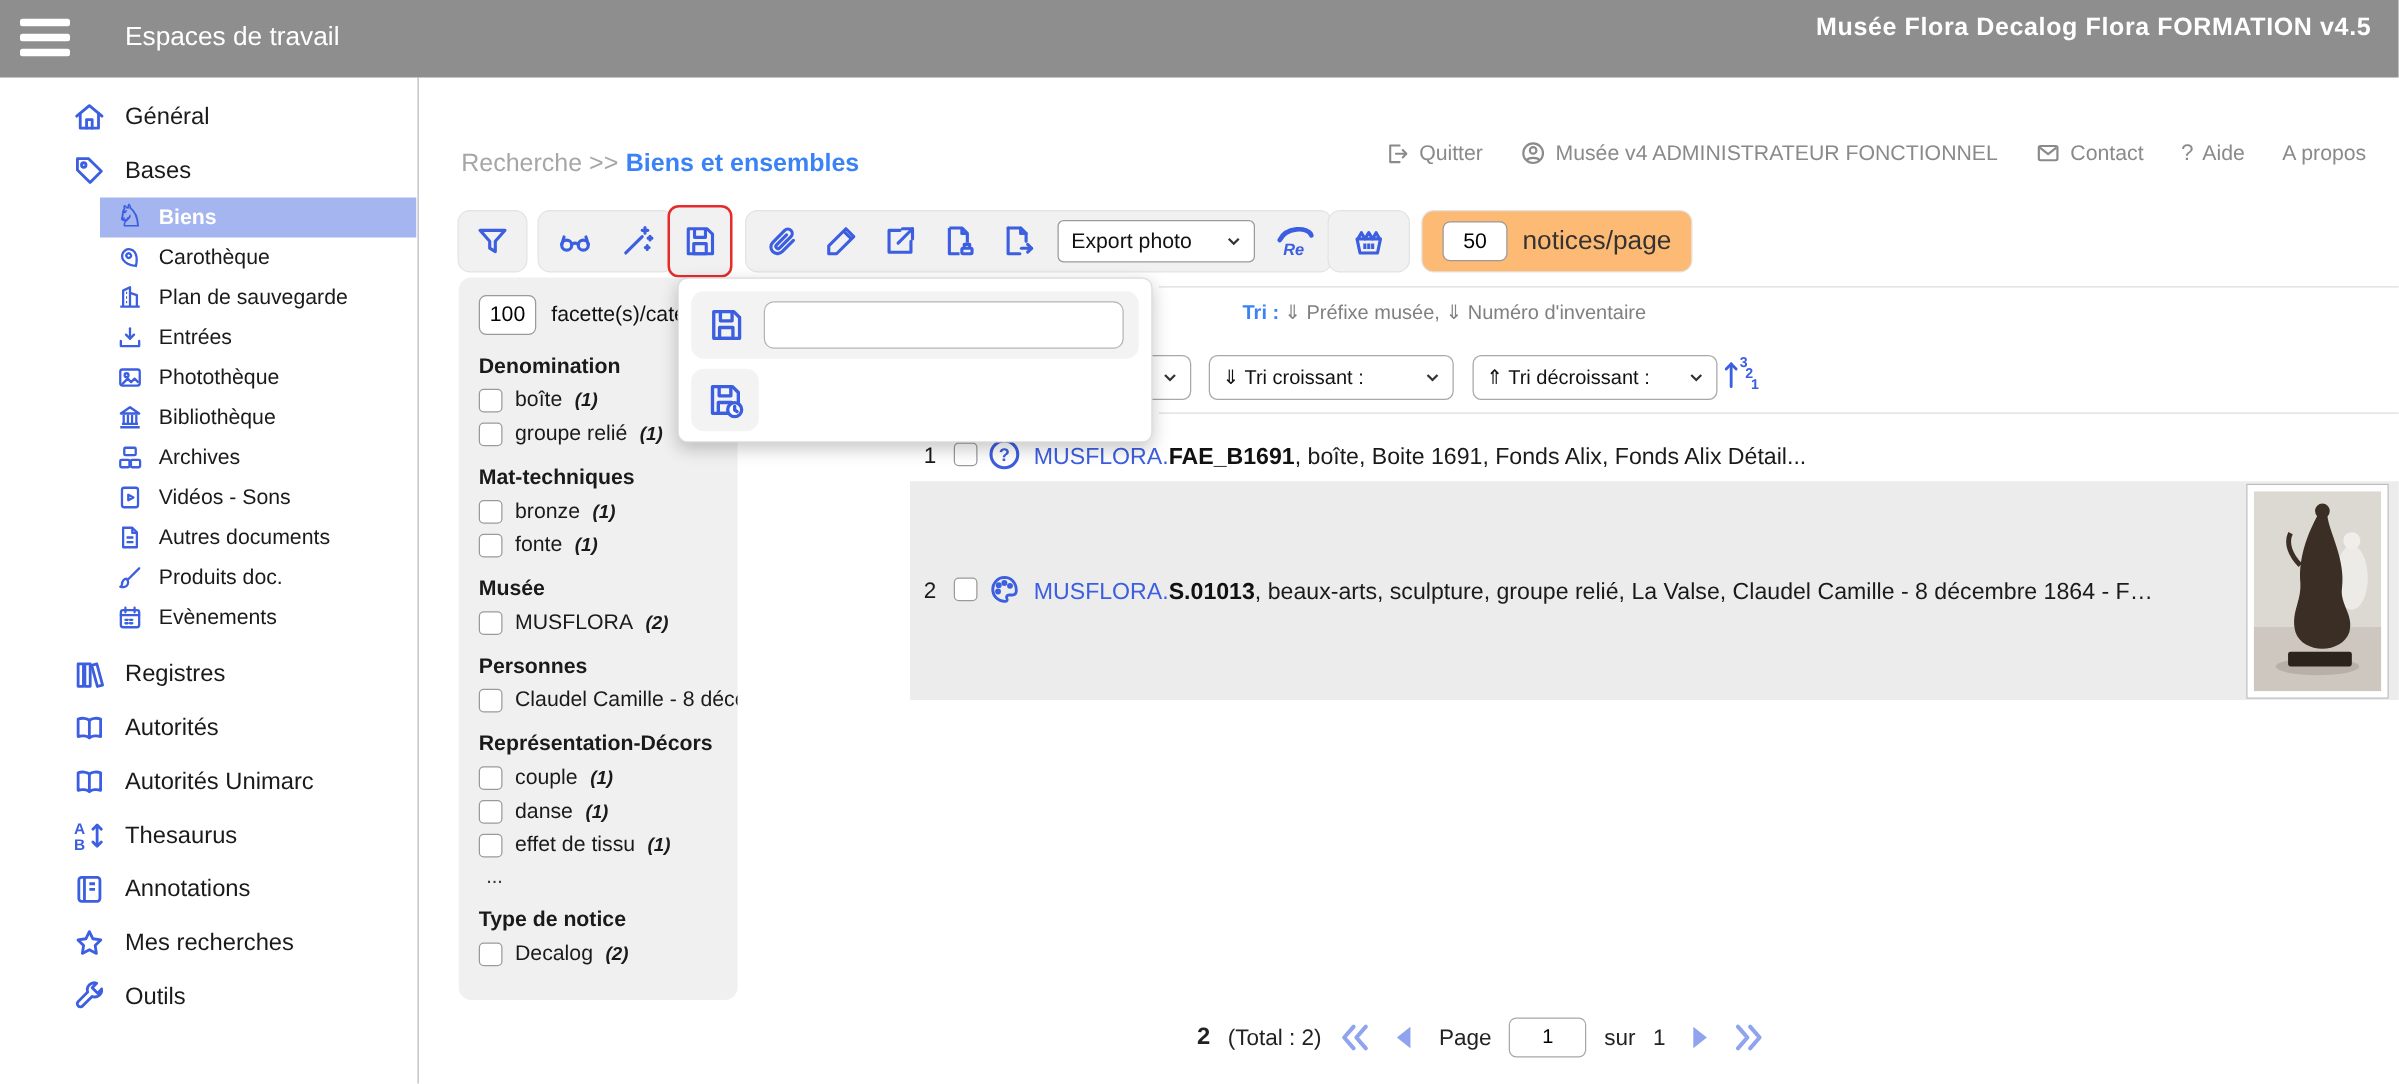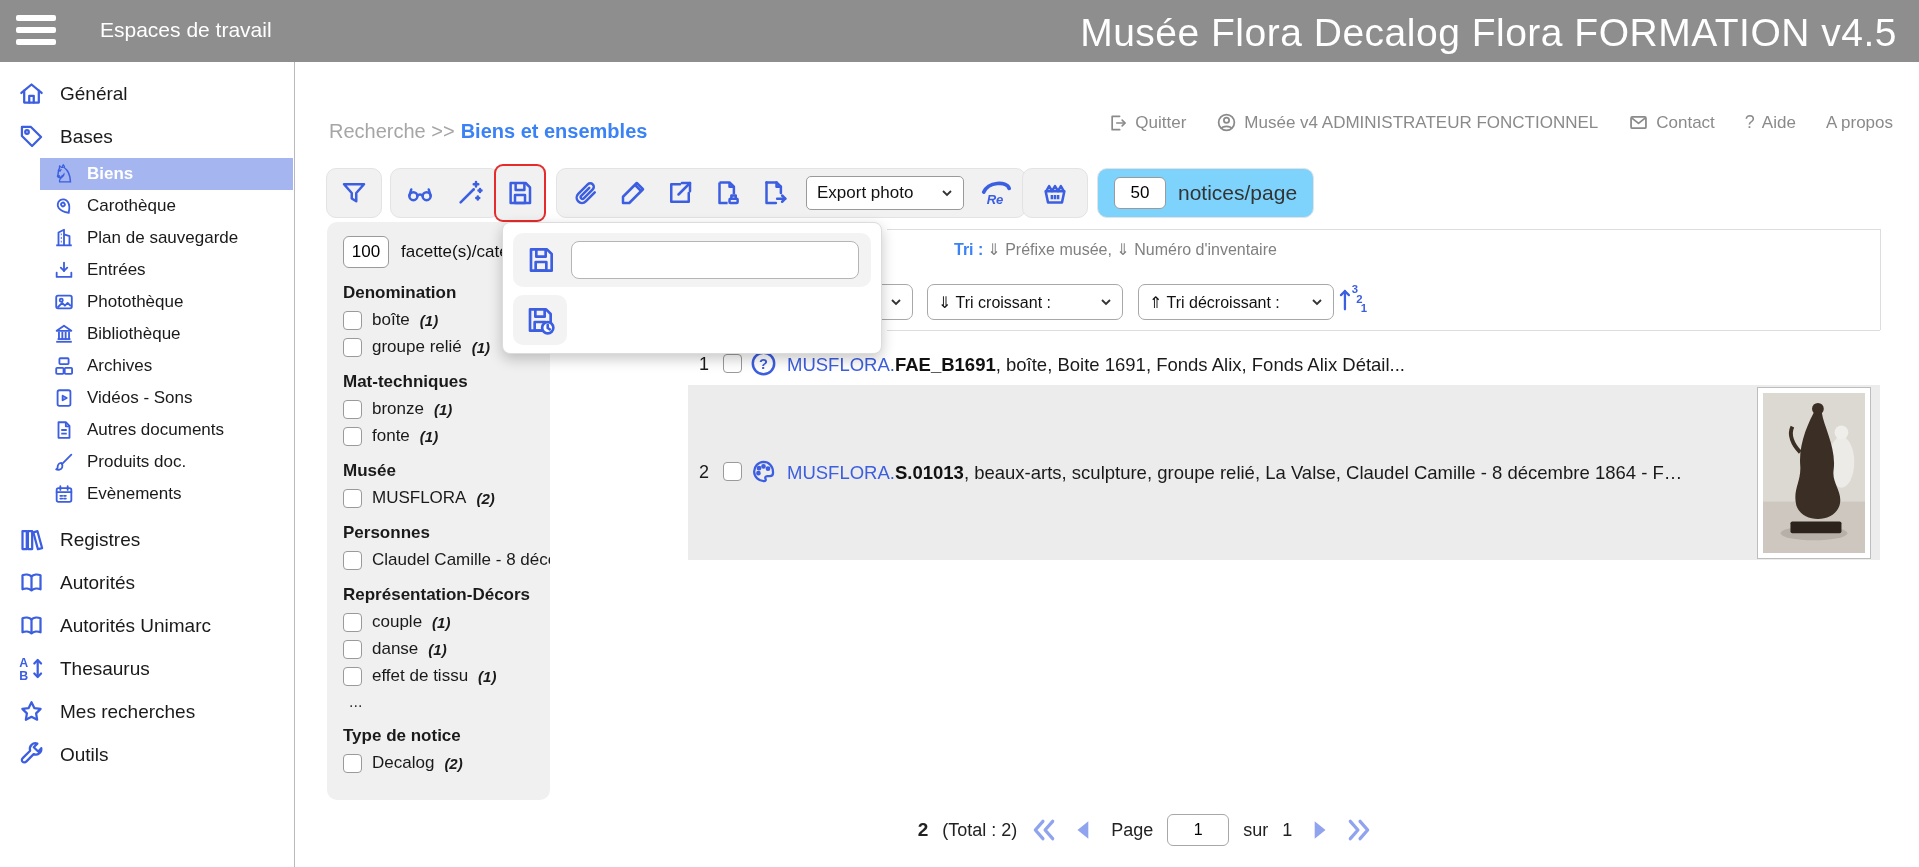--- a/index.html
+++ b/index.html
@@ -6,24 +6,24 @@
   html,body { width:1919px; height:867px; overflow:hidden; background:#fff;
     font-family:"Liberation Sans", sans-serif; color:#1a1a1a; }
   svg { display:block; }
   .ic { display:inline-flex; align-items:center; justify-content:center; color:#3c5ee0; }
 
   
   .app-header { height:62px; background:#8e8e8e; position:relative; }
   .burger { position:absolute; left:16px; top:15px; width:40px; cursor:pointer; }
   .burger div { height:6px; background:#fff; border-radius:2px; margin-bottom:6px; }
   .ws-label { position:absolute; left:100px; top:18px; color:#fff; font-size:21px; }
-  .app-title { position:absolute; right:22px; top:11px; color:#fff; font-size:39px; font-weight:normal; letter-spacing:.5px;margin-left:14px; }
-
-  
-  .shell { display:flex; height:805px; }
+  .app-title { position:absolute; right:22px; top:11px; color:#fff; font-size:20px; font-weight:bold; letter-spacing:.5px;margin-left:14px; }
+
+  
+  .shell { display:flex; height:805px;padding-left:40px; }
   .sidebar { width:295px; border-right:1px solid #b9b9b9; padding-top:10px; flex:none; }
   .main { position:relative; flex:1; }
 
   
   .si { display:flex; align-items:center; cursor:pointer; }
   .si .lbl { white-space:nowrap; }
   .si.l1 { padding:8px 0 8px 18px; gap:15px; font-size:19px; }
   .si.l1 .ic svg, .si.l1 .ic { width:27px; height:27px; }
   .si.l2 { margin-left:40px; padding:5px 0 5px 13px; gap:12px; font-size:17px; }
   .si.l2 .ic svg, .si.l2 .ic { width:22px; height:22px; }
@@ -45,21 +45,21 @@
   .tb-group { position:absolute; top:106px; height:50px; background:#f1f1f1; border:1px solid #e3e3e3;
     border-radius:10px; display:flex; align-items:center; gap:20px; padding:0 14px; }
   .tb-group .ic svg { width:30px; height:30px; cursor:pointer; }
   .save-wrap { position:absolute; left:199px; top:102px; width:52px; height:58px; border:2px solid #e52b2b;
     border-radius:9px; background:#f1f1f1; display:flex; align-items:center; justify-content:center; }
   .save-wrap .ic svg { width:30px; height:30px; }
   .fake-select { background:#fff; border:1px solid #9a9a9a; border-radius:5px; height:34px;
     display:flex; align-items:center; justify-content:space-between; padding:0 10px; font-size:17px; color:#111;
     cursor:pointer; }
   .chev { width:12px; height:12px; color:#333; }
-  .notices-group { position:absolute; left:802px; top:106px; height:50px; background:#7dd3fc;
+  .notices-group { position:absolute; left:802px; top:106px; height:50px; background:#fdba74;
     border:1px solid #e3e3e3; border-radius:10px; display:flex; align-items:center; gap:12px; padding:0 16px; }
   .notices-group input { width:52px; height:32px; border:1px solid #9a9a9a; border-radius:6px;
     text-align:center; font-size:17px; background:#fff; }
   .notices-label { color:#333; font-size:21px; }
 
   
   .save-menu { position:absolute; left:207px; top:160px; width:380px; height:132px; background:#fff;
     border:1px solid #dcdcdc; border-radius:8px; box-shadow:0 5px 14px rgba(0,0,0,.22); z-index:30; padding:10px; }
   .sm-row1 { background:#f3f3f3; border-radius:10px; height:54px; display:flex; align-items:center; gap:14px; padding:0 12px; }
   .sm-row1 .ic svg { width:32px; height:32px; }
@@ -284,20 +284,30 @@
       <span class="ic">
           <svg viewBox="0 0 24 24" fill="none" stroke="currentColor" stroke-width="2" stroke-linecap="round" stroke-linejoin="round">
             <text x="1" y="10.5" font-size="11" font-weight="bold" fill="currentColor" stroke="none">A</text>
             <text x="1" y="22.5" font-size="11" font-weight="bold" fill="currentColor" stroke="none">B</text>
             <path d="M17.5 5v14"></path>
             <path d="M14.5 7.5 17.5 4.5l3 3"></path>
             <path d="M14.5 16.5l3 3 3-3"></path>
           </svg>
         </span>
       <span class="lbl">Thesaurus</span>
+    </div>
+    <div class="si l1">
+      <span class="ic">
+          <svg viewBox="0 0 24 24" fill="none" stroke="currentColor" stroke-width="2" stroke-linejoin="round">
+            <rect x="4.5" y="3.5" width="15" height="17" rx="2"></rect>
+            <path d="M8.5 3.5v17"></path>
+            <path d="M12 8h4M12 12h4"></path>
+          </svg>
+        </span>
+      <span class="lbl">Annotations</span>
     </div>
     <div class="si l1">
       <span class="ic">
           <svg viewBox="0 0 24 24" fill="none" stroke="currentColor" stroke-width="2" stroke-linejoin="round">
             <path d="M12 3.8l2.5 5.1 5.6.8-4 4 .9 5.6-5-2.6-5 2.6.9-5.6-4-4 5.6-.8z"></path>
           </svg>
         </span>
       <span class="lbl">Mes recherches</span>
     </div>
     <div class="si l1">

